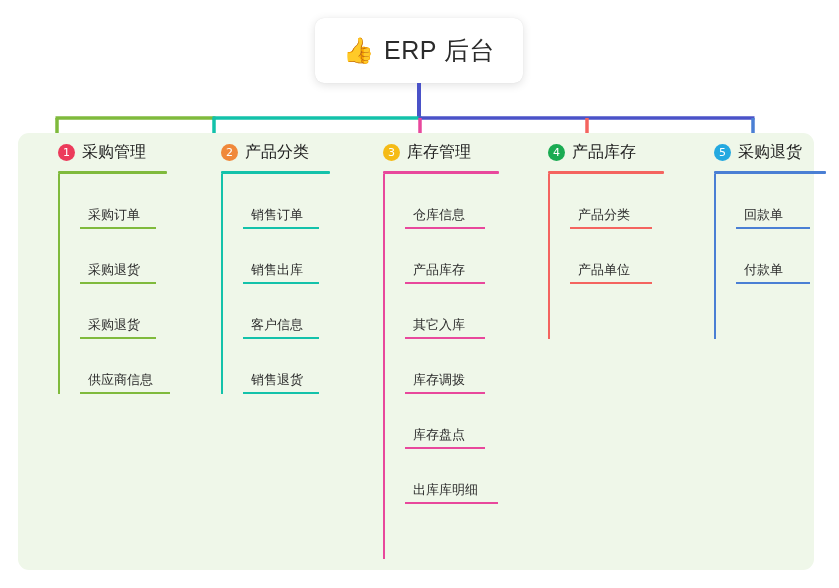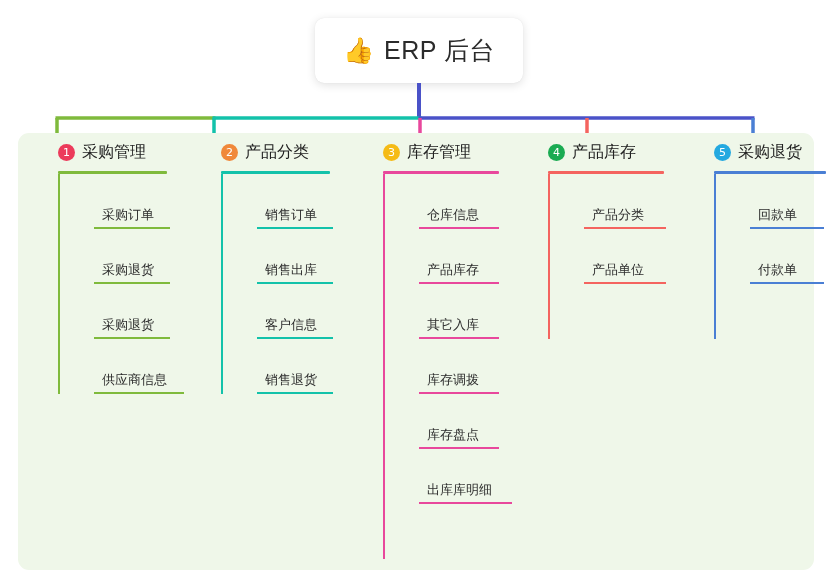--- a/index.html
+++ b/index.html
@@ -104,21 +104,21 @@
   }
   .col-rule {
     height: 3px;
     margin-left: 20px;
     border-radius: 1px;
   }
 
   .items {
     position: relative;
     margin-left: 20px;
-    padding-left: 36px;
+    padding-left: 22px;
   }
   .items-spine {
     position: absolute;
     left: 0;
     top: 0;
     width: 2px;
   }
   .item {
     position: relative;
     height: 55px;

